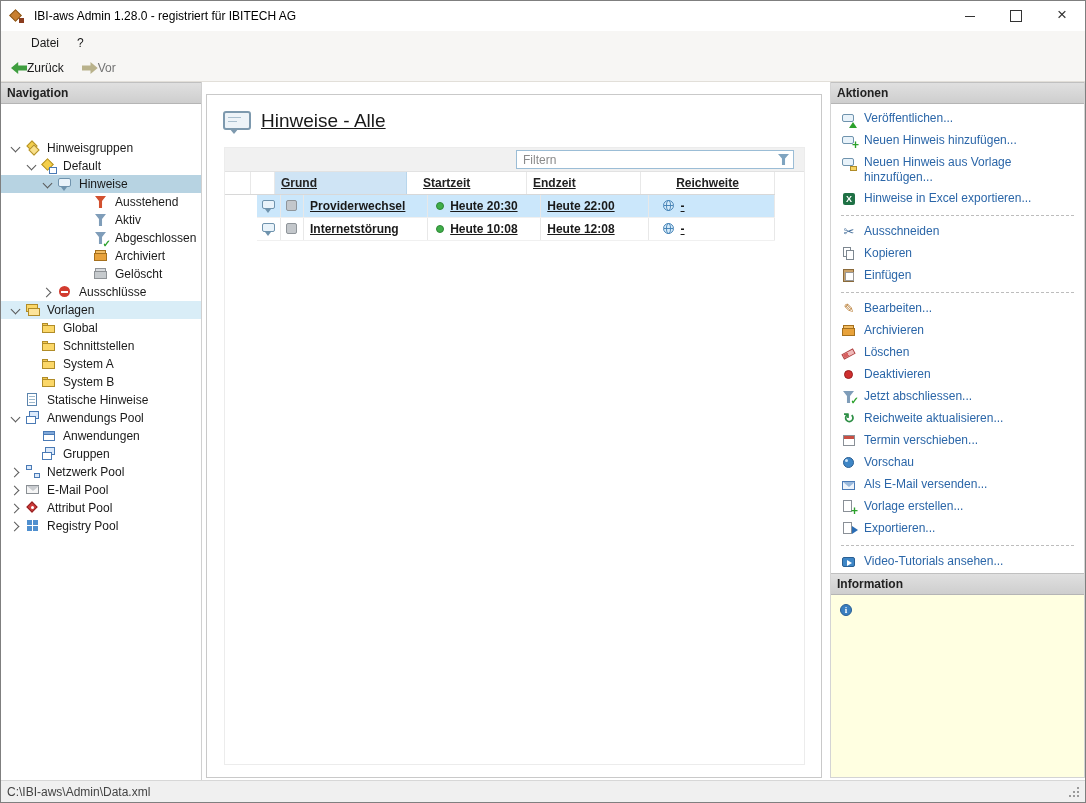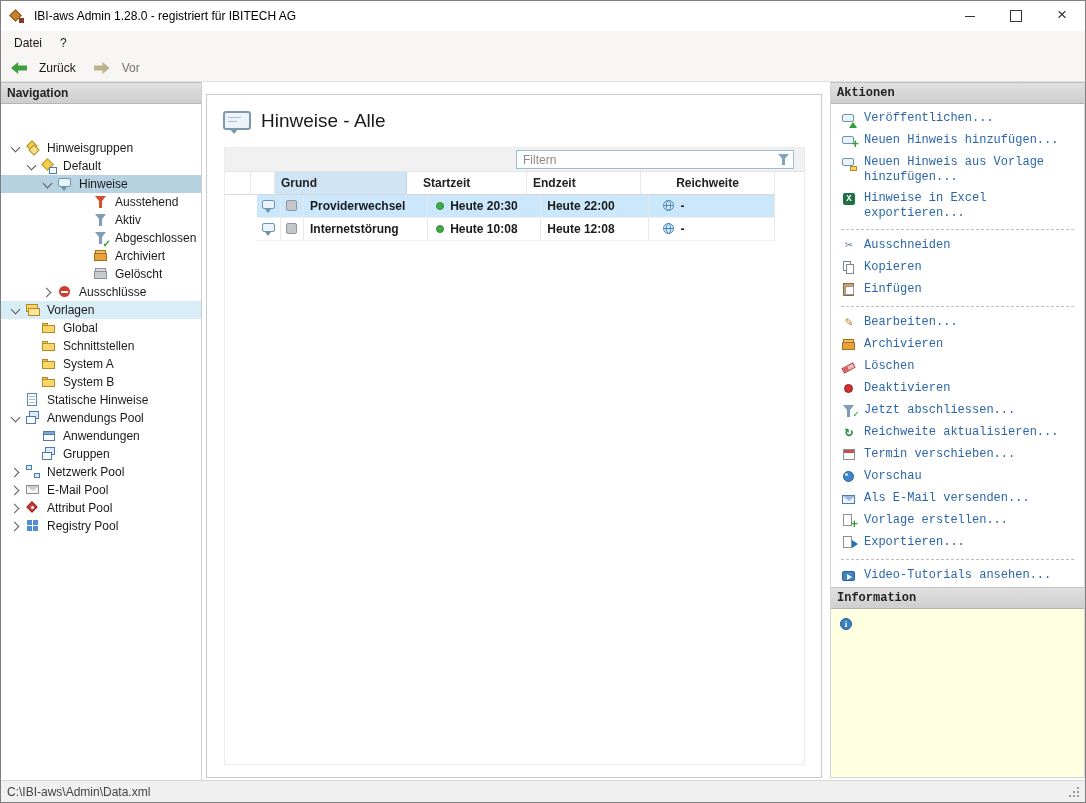--- a/index.html
+++ b/index.html
@@ -10,24 +10,24 @@
   
   .titlebar { height:30px; background:#fff; display:flex; align-items:center; padding-left:8px; flex:none; }
   .titlebar .ttl { margin-left:6px; color:#000; }
   .wc { margin-left:auto; display:flex; height:30px; }
   .wc-btn { width:46px; height:30px; display:flex; align-items:center; justify-content:center; }
   .glyph-min::before { content:""; display:block; width:10px; height:1px; background:#333; }
   .glyph-max::before { content:""; display:block; width:10px; height:10px; border:1px solid #333; }
   .glyph-close::before { content:"×"; font-size:17px; color:#333; line-height:10px; }
 
   
-  .menubar { height:24px; background:#f7f6f4; display:flex; align-items:center; padding-left:4px; flex:none; }
+  .menubar { height:24px; background:#f7f6f4; display:flex; align-items:center; padding-left:21px; flex:none; }
   .menu-item { padding:3px 9px; }
   .toolbar { height:27px; background:#f7f6f4; border-bottom:1px solid #e2dfd9; display:flex; align-items:center; padding-left:6px; gap:10px; flex:none; }
-  .tb-btn { display:flex; align-items:flex-start; gap:12px; padding:2px 4px; }
+  .tb-btn { display:flex; align-items:flex-start; gap:0; padding:2px 4px; }
   .tb-arr { width:16px; height:14px; flex:none; }
   .tb-arr.back { background:#3f9e3f; clip-path:polygon(0 50%,45% 8%,45% 32%,100% 32%,100% 68%,45% 68%,45% 92%); }
   .tb-arr.fwd  { background:#b9b28b; clip-path:polygon(100% 50%,55% 8%,55% 32%,0 32%,0 68%,55% 68%,55% 92%); }
   .tb-lbl.dim { color:#737373; }
 
   
   .content { flex:1; display:flex; min-height:0; background:#fff; }
   .panel-hdr { height:22px; background:linear-gradient(#e0e0e0,#cecece); border-top:1px solid #c0c0c0; border-bottom:1px solid #b5b5b5; display:flex; align-items:center; padding:0 6px; font-weight:bold; color:#222; flex:none; }
 
   
@@ -116,21 +116,21 @@
   .a-exp::before { left:2px; top:1px; width:9px; height:12px; background:#fff; border:1px solid #8a9097; }
   .a-exp::after  { right:-1px; bottom:3px; width:0; height:0; border-top:4px solid transparent; border-bottom:4px solid transparent; border-left:6px solid #2a6db5; }
   .a-vid::before { left:1px; top:3px; width:13px; height:10px; background:#3e86c6; border:1px solid #2a5f93; border-radius:2px; }
   .a-vid::after  { left:6px; top:6px; width:0; height:0; border-left:5px solid #fff; border-top:3px solid transparent; border-bottom:3px solid transparent; }
   .ic-app::before { left:2px; top:3px; width:9px; height:9px; background:#c87f2f; border:1px solid #8a5a1e; transform:rotate(45deg); }
   .ic-app::after  { right:1px; bottom:1px; width:5px; height:5px; background:#8a3c1e; }
   .info-i::before { left:1px; top:1px; width:12px; height:12px; background:#3a7fc1; border:1px solid #2a5f93; border-radius:50%; }
   .info-i::after  { content:"i"; left:1px; top:1px; width:12px; height:12px; color:#fff; font-size:9px; font-weight:bold; text-align:center; line-height:12px; font-family:"Liberation Serif", serif; }
 
   
-  .center-wrap { flex:1; padding:12px 8px 2px 4px; min-width:0; display:flex; }
+  .center-wrap { flex:1; padding:12px 8px 2px 4px; min-width:0; display:flex;text-decoration:underline; }
   .center-card { flex:1; border:1px solid #c9c9c9; background:#fff; display:flex; flex-direction:column; }
   .main-title { display:flex; align-items:center; gap:10px; padding:12px 0 8px 14px; flex:none; }
   .main-title h1 { font-size:19px; font-weight:normal; margin:0; color:#1a1a1a; }
   .bigbubble { width:30px; height:28px; position:relative; flex:none; }
   .bigbubble::before { content:""; position:absolute; left:2px; top:4px; width:24px; height:15px; background:#edf3f8; border:2px solid #7d99ae; border-radius:3px;
       background-image:linear-gradient(#a9bfcf,#a9bfcf),linear-gradient(#a9bfcf,#a9bfcf); background-size:13px 1px,9px 1px; background-position:3px 4px,3px 8px; background-repeat:no-repeat; }
   .bigbubble::after { content:""; position:absolute; left:8px; top:21px; width:0; height:0; border:5px solid transparent; border-top:6px solid #7d99ae; }
 
   .list-region { margin:4px 16px 12px 17px; flex:1; border:1px solid #ececec; min-height:0; }
   .filter-bar { height:24px; background:#f1f1f1; border-bottom:1px solid #e2e2e2; display:flex; align-items:center; justify-content:flex-end; padding-right:10px; }
@@ -153,21 +153,21 @@
   .th.c-start { padding-left:16px; }
   .th.c-reich { justify-content:center; padding-left:0; }
   .trow { display:flex; border-bottom:1px solid #f0f0f0; font-weight:bold;margin-left:32px; }
   .trow.selected { background:#cbe7fb; }
   .td.c-start { padding-left:8px; gap:6px; }
   .td.c-reich { padding-left:12px; gap:4px; }
   .td .ic { margin-right:0; }
   .dotg { width:8px; height:8px; border-radius:50%; background:#3fae49; border:1px solid #2e8736; flex:none; }
 
   
-  .right-panel { width:255px; flex:none; display:flex; flex-direction:column; border:1px solid #d4d4d4; border-top:none; background:#fff; margin-bottom:2px;font-family:Liberation Mono, monospace; }
+  .right-panel { width:255px; flex:none; display:flex; flex-direction:column; border:1px solid #d4d4d4; border-top:none; background:#fff; margin-bottom:2px; }
   .right-panel .panel-hdr { border-top:1px solid #c0c0c0; }
   .actions-list { padding-top:4px; flex:none; background:#fff; }
   .act { display:flex; align-items:flex-start; padding:3px 8px 3px 10px; line-height:15px; cursor:pointer; }
   .act .ic { margin-top:0; margin-right:7px; }
   .albl { color:#2b66a8; }
   .sep { border-top:1px dashed #bdbdbd; margin:5px 10px; height:0; }
   .info-body { flex:1; background:#ffffe1; padding:8px 8px; display:flex; align-items:flex-start; line-height:15px; }
   .info-body .ic { margin-right:6px; margin-top:0; }
   .info-link { color:#2b66a8; text-decoration:underline; cursor:pointer; }
 

